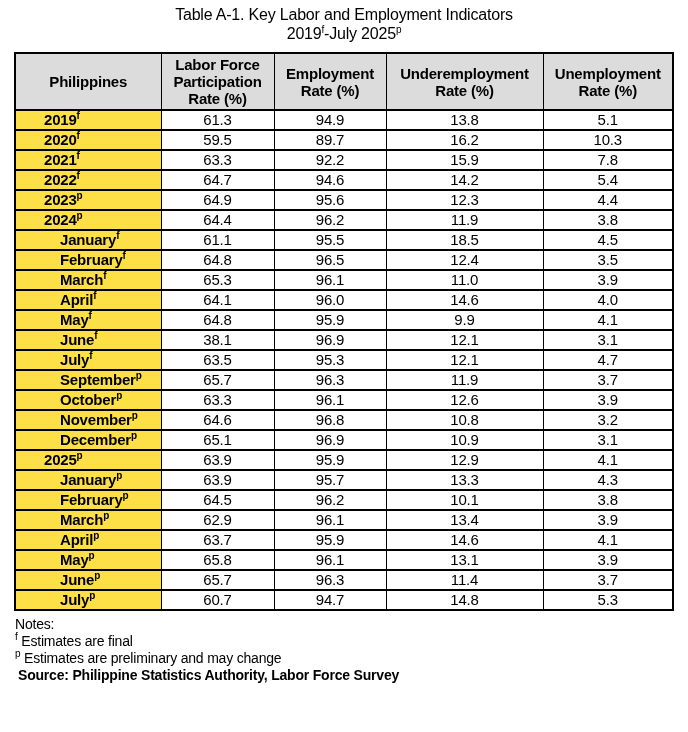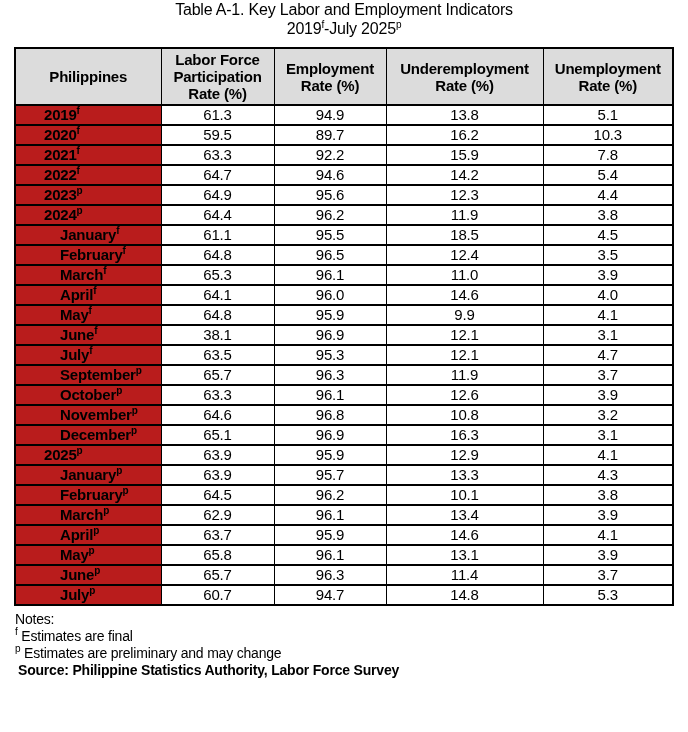--- a/index.html
+++ b/index.html
@@ -3,35 +3,35 @@
 <meta charset="utf-8">
 <style>
   * { margin:0; padding:0; box-sizing:border-box; }
   html, body { background:#ffffff; }
   body {
     width:688px; height:732px;
     font-family:"Liberation Sans", sans-serif;
     color:#000; overflow:hidden;
     letter-spacing:-0.2px;
   }
-  .title-block { text-align:center; font-size:16px; line-height:19px; }
+  .title-block { text-align:center; padding-top:5px; font-size:16px; line-height:19px; }
   .title-block sup { font-size:10px; line-height:0; }
   table.indicators {
     border-collapse:collapse; table-layout:fixed;
     width:658px; margin:9px 0 0 14px;
     border:2px solid #000;
   }
   th, td { border:1px solid #000; border-top-width:2px; border-bottom-width:2px; }
   thead th {
     background:#dcdcdc; font-weight:bold; font-size:15px;
     text-align:center; vertical-align:middle;
     line-height:17px; height:48px; padding:2px 3px;
   }
   tbody td { height:18.5px; line-height:18px; padding:0; font-size:15px; vertical-align:middle; }
-  td.rowlabel { background:#b91c1c; font-weight:bold; text-align:left; }
+  td.rowlabel { background:#fde047; font-weight:bold; text-align:left; }
   td.rowlabel.year  { padding-left:28px; }
   td.rowlabel.month { padding-left:44px; }
   td.val { text-align:center; }
   sup.fp { font-size:10px; line-height:0; vertical-align:super; }
   .notes { margin:5px 0 0 15px; font-size:14px; line-height:17px; }
   .notes-heading { font-weight:normal; }
   .note-line sup { font-size:10px; line-height:0; }
   .note-line.no-sup { padding-left:3px;font-weight:bold; }
 </style>
 </head>
@@ -171,21 +171,21 @@
           <td class="rowlabel month">November<sup class="fp">p</sup></td>
           <td class="val">64.6</td>
           <td class="val">96.8</td>
           <td class="val">10.8</td>
           <td class="val">3.2</td>
         </tr>
         <tr>
           <td class="rowlabel month">December<sup class="fp">p</sup></td>
           <td class="val">65.1</td>
           <td class="val">96.9</td>
-          <td class="val">16.3</td>
+          <td class="val">10.9</td>
           <td class="val">3.1</td>
         </tr>
         <tr>
           <td class="rowlabel year">2025<sup class="fp">p</sup></td>
           <td class="val">63.9</td>
           <td class="val">95.9</td>
           <td class="val">12.9</td>
           <td class="val">4.1</td>
         </tr>
         <tr>

